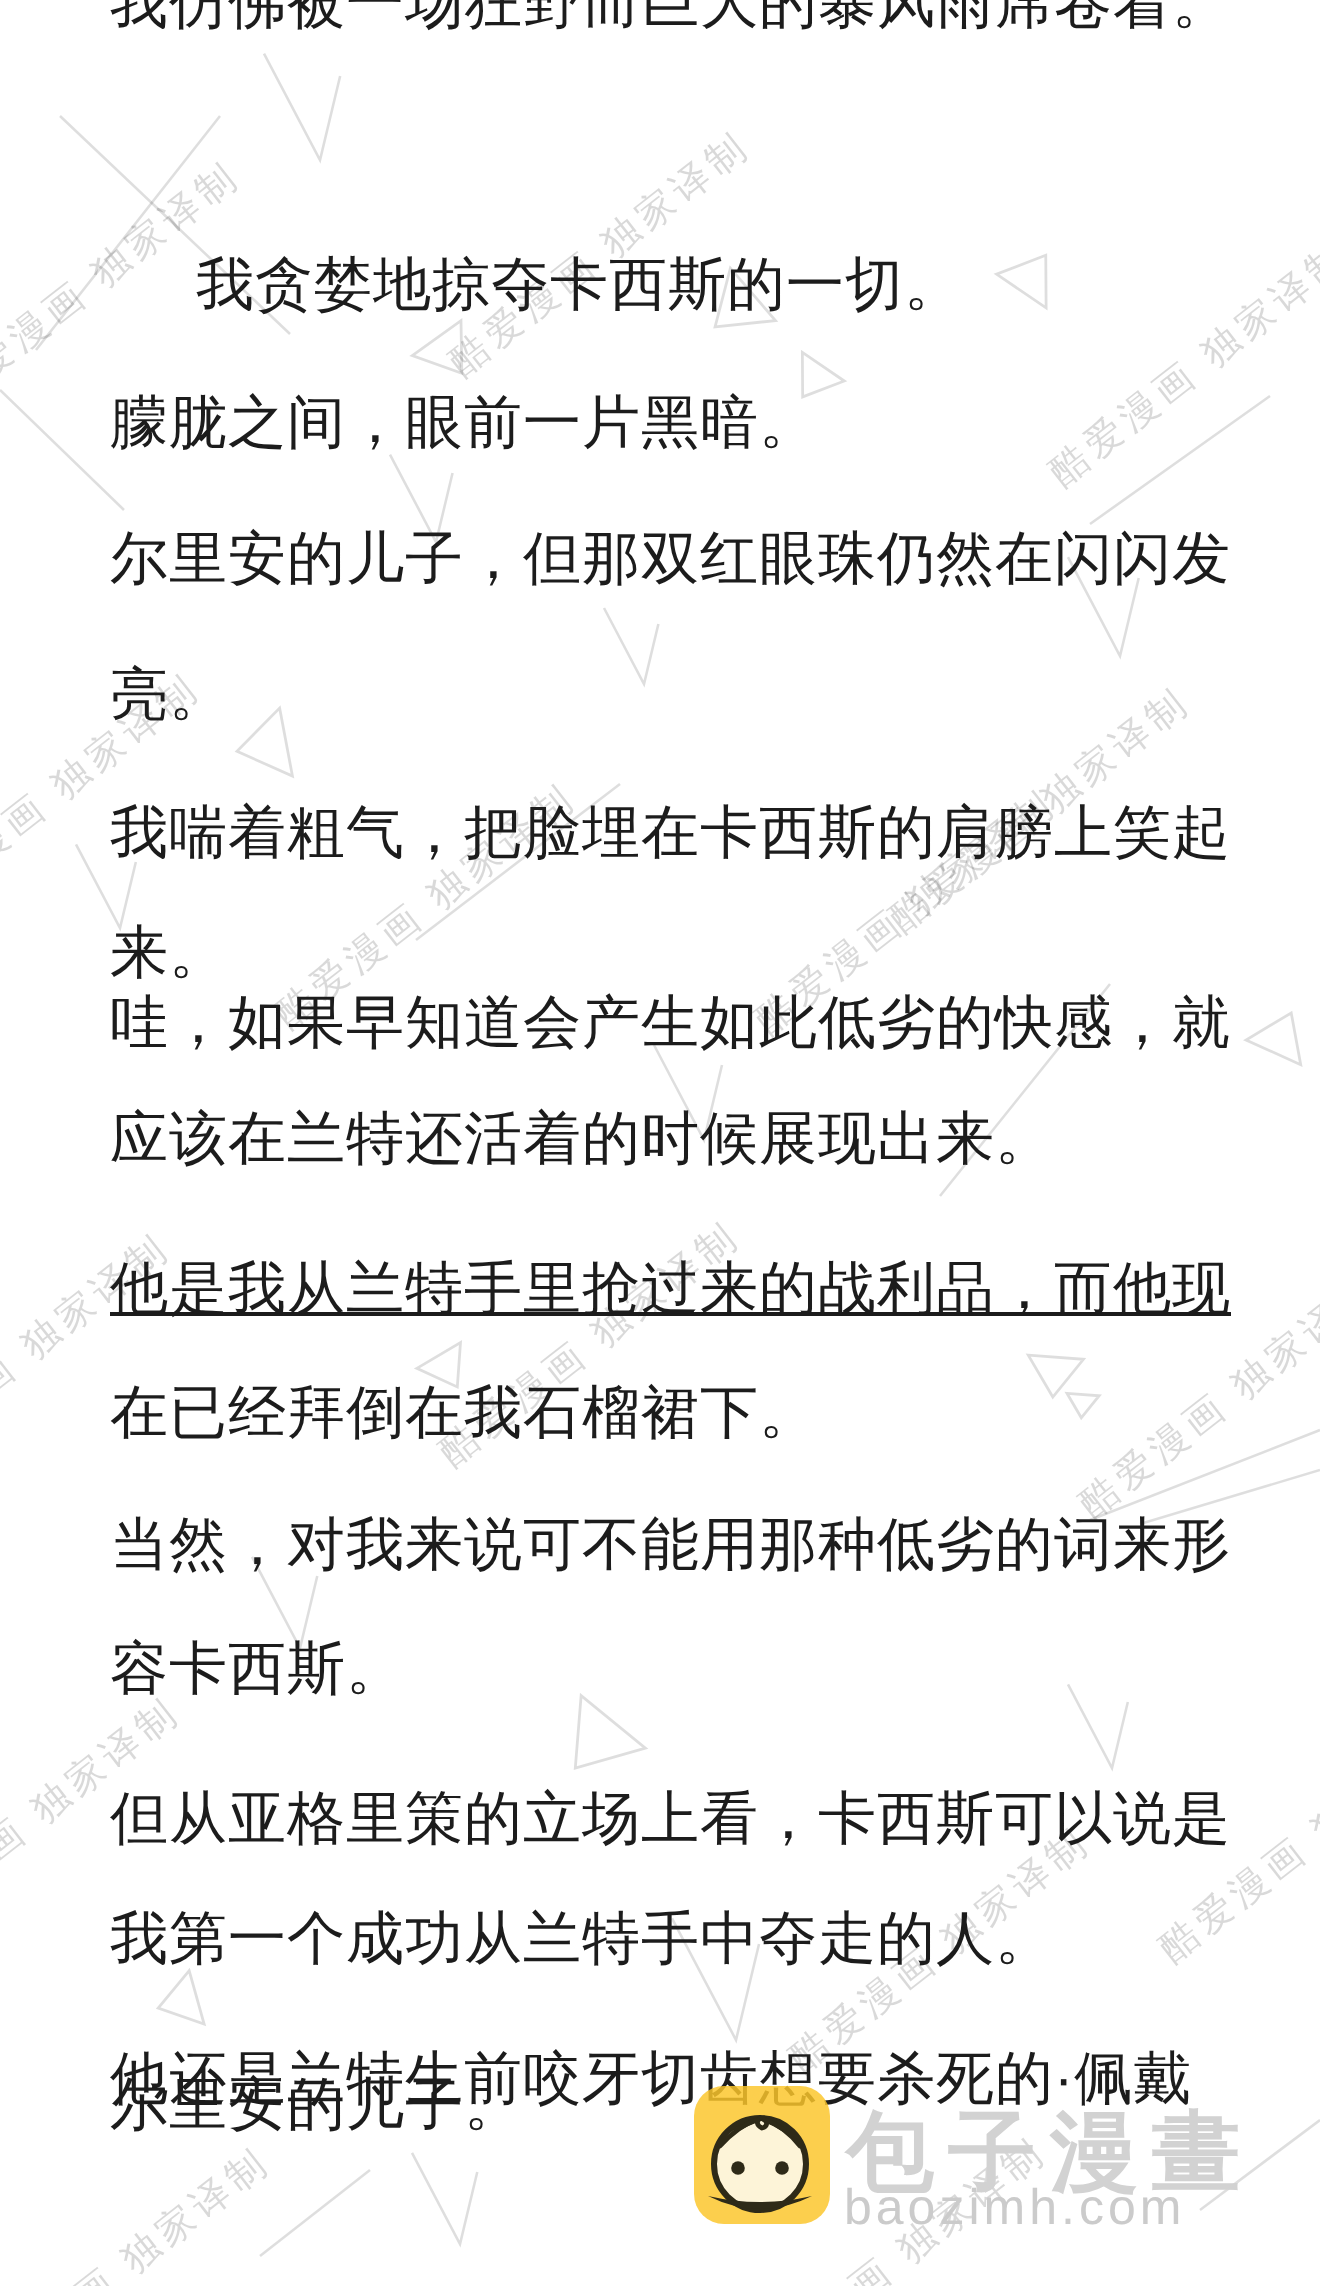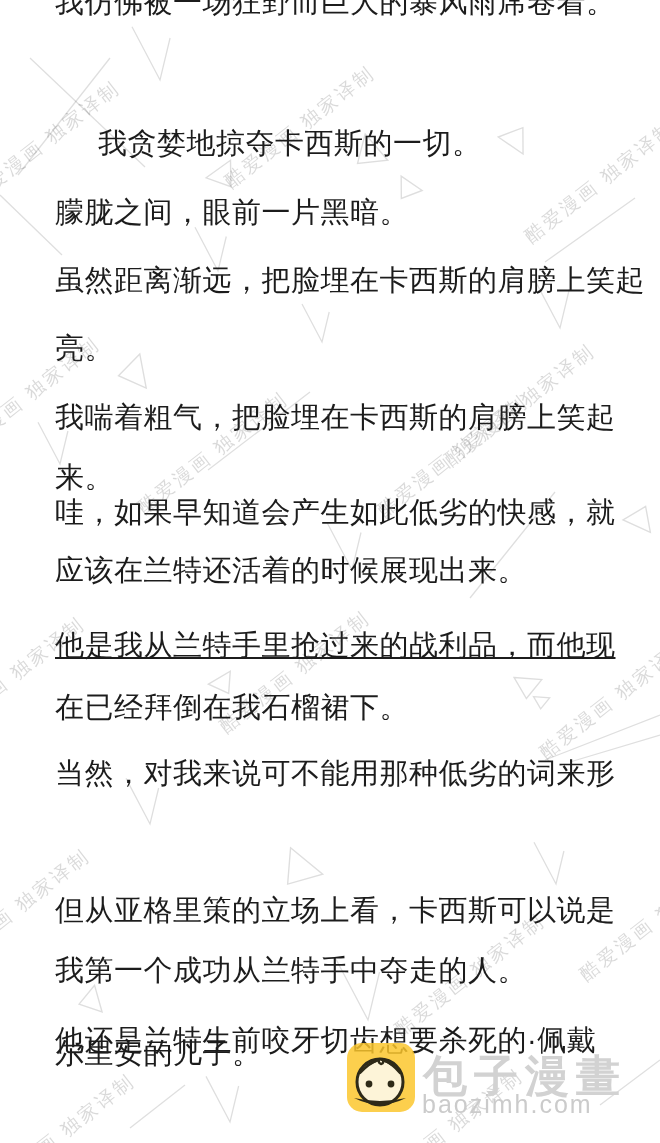--- a/index.html
+++ b/index.html
@@ -111,29 +111,30 @@
 
   <div class="badge-gray">
     <div class="badge-brand">包子漫畫</div>
     <div class="badge-domain">baozimh.com</div>
   </div>
 
   <div class="text-layer" id="text-layer">
       <div class="text-line" style="top: -13px;">我仿佛被一场狂野而巨大的暴风雨席卷着。</div>
       <div class="text-line" style="top: 128px; margin-left: 43px;">我贪婪地掠夺卡西斯的一切。</div>
       <div class="text-line" style="top: 197px;">朦胧之间，眼前一片黑暗。</div>
-      <div class="text-line" style="top: 265px;">虽然距离渐远，把脸埋在卡西斯的肩膀上笑起</div>
+      <div class="text-line" style="top: 265px;">尔里安的儿子，但那双红眼珠仍然在闪闪发</div>
       <div class="text-line" style="top: 333px;">亮。</div>
       <div class="text-line" style="top: 402px; font-family: Liberation Serif, serif;">我喘着粗气，把脸埋在卡西斯的肩膀上笑起</div>
       <div class="text-line" style="top: 462px;">来。</div>
       <div class="text-line" style="top: 497px; text-align: right;">哇，如果早知道会产生如此低劣的快感，就</div>
       <div class="text-line" style="top: 555px;">应该在兰特还活着的时候展现出来。</div>
       <div class="text-line" style="top: 630px; text-decoration: underline;">他是我从兰特手里抢过来的战利品，而他现</div>
       <div class="text-line" style="top: 692px;">在已经拜倒在我石榴裙下。</div>
       <div class="text-line" style="top: 758px;">当然，对我来说可不能用那种低劣的词来形</div>
+      <div class="text-line" style="top: 820px;">容卡西斯。</div>
       <div class="text-line" style="top: 895px;">但从亚格里策的立场上看，卡西斯可以说是</div>
       <div class="text-line" style="top: 955px;">我第一个成功从兰特手中夺走的人。</div>
       <div class="text-line" style="top: 1025px;">他还是兰特生前咬牙切齿想要杀死的·佩戴</div>
       <div class="text-line" style="top: 1038px;">尔里安的儿子。</div>
     </div>
 
   <svg class="badge-icon" width="68" height="69" viewBox="0 0 68 69">
     <rect x="0" y="0" width="68" height="69" rx="15" fill="rgba(252,198,43,0.84)"></rect>
     <circle cx="33" cy="39" r="23" fill="#fdf4d8" stroke="#2e2a18" stroke-width="3"></circle>
 

